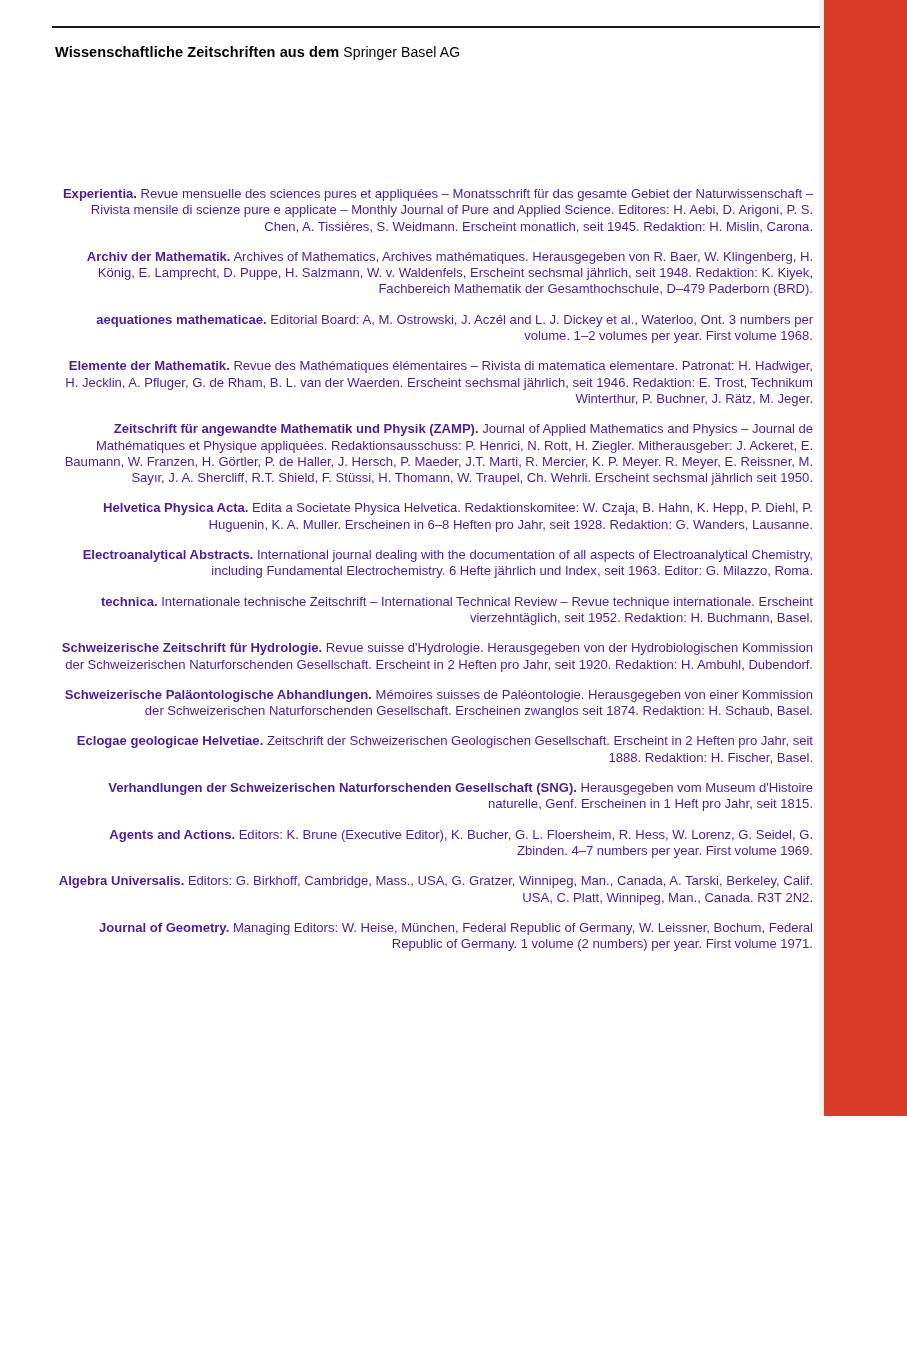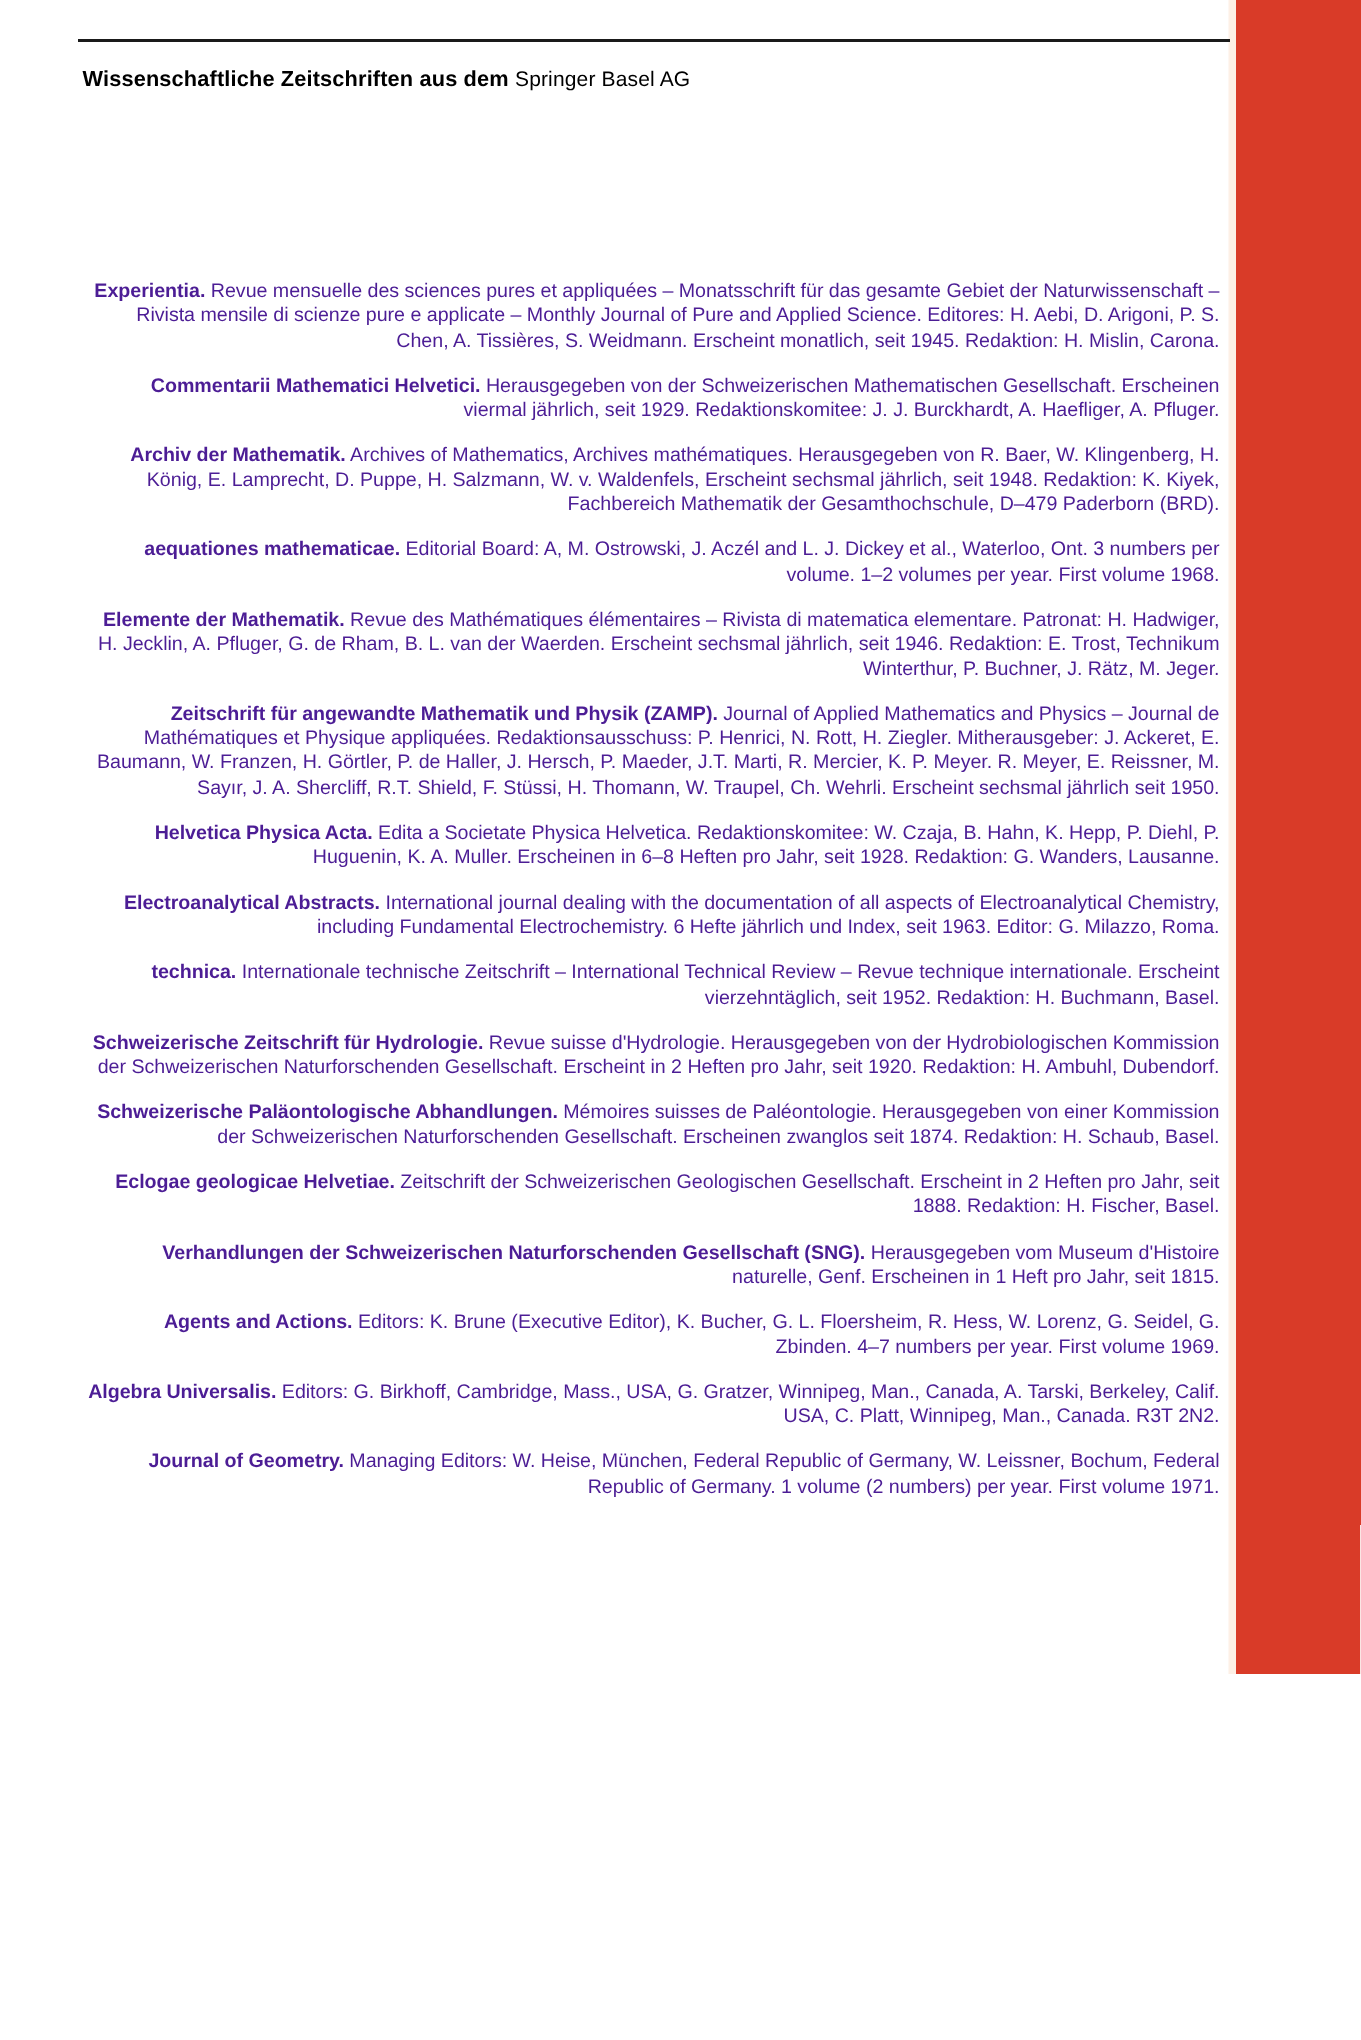--- a/index.html
+++ b/index.html
@@ -176,24 +176,20 @@
       <span class="hl-reg">Springer Basel AG</span>
     </div>
 
     <div class="journal-list">
 
       <p class="journal-entry">
         <span class="jname">Experientia.</span>
         <span class="jdesc">Revue mensuelle des sciences pures et appliquées – Monatsschrift für das gesamte Gebiet der Naturwissenschaft – Rivista mensile di scienze pure e applicate – Monthly Journal of Pure and Applied Science. Editores: H. Aebi, D. Arigoni, P. S. Chen, A. Tissières, S. Weidmann. Erscheint monatlich, seit 1945. Redaktion: H. Mislin, Carona.</span>
       </p>
 
-      <p class="journal-entry">
-        <span class="jname">Commentarii Mathematici Helvetici.</span>
-        <span class="jdesc">Herausgegeben von der Schweizerischen Mathematischen Gesellschaft. Erscheinen viermal jährlich, seit 1929. Redaktionskomitee: J. J. Burckhardt, A. Haefliger, A. Pfluger.</span>
-      </p>
 
       <p class="journal-entry">
         <span class="jname">Archiv der Mathematik.</span>
         <span class="jdesc">Archives of Mathematics, Archives mathématiques. Herausgegeben von R. Baer, W. Klingenberg, H. König, E. Lamprecht, D. Puppe, H. Salzmann, W. v. Waldenfels, Erscheint sechsmal jährlich, seit 1948. Redaktion: K. Kiyek, Fachbereich Mathematik der Gesamthochschule, D–479 Paderborn (BRD).</span>
       </p>
 
       <p class="journal-entry">
         <span class="jname">aequationes mathematicae.</span>
         <span class="jdesc">Editorial Board: A, M. Ostrowski, J. Aczél and L. J. Dickey et al., Waterloo, Ont. 3 numbers per volume. 1–2 volumes per year. First volume 1968.</span>
       </p>

